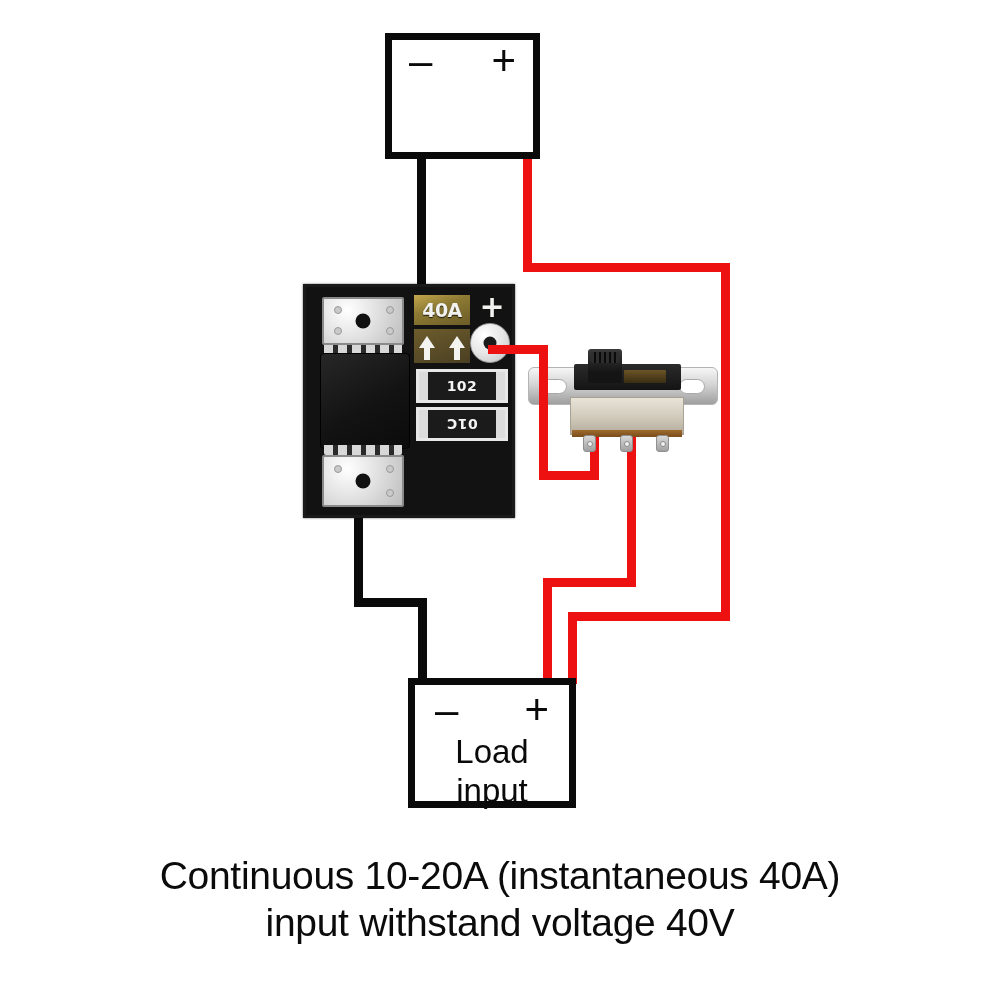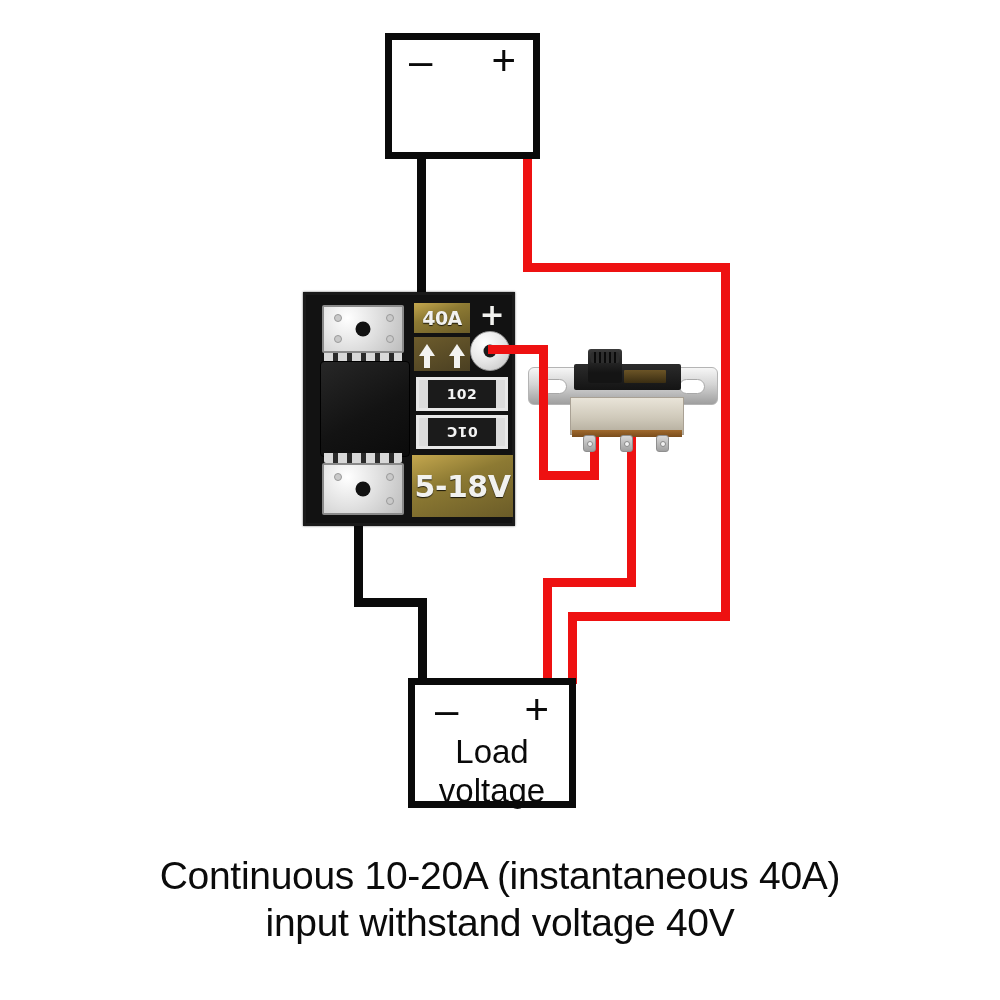--- a/index.html
+++ b/index.html
@@ -83,21 +83,21 @@
     z-index: 3;
   }
   .wire.black { background: #0a0a0a; }
   .wire.red   { background: #ee1111; }
   .wire.red-front { z-index: 7; }
 
   
   #pcb {
     position: absolute;
     left: 303px;
-    top: 292px;
+    top: 284px;
     width: 212px;
     height: 234px;
     background: #121212;
     border: 3px solid #1a1a1a;
     box-sizing: border-box;
     z-index: 5;
     box-shadow: 0 0 2px rgba(0,0,0,0.6);
   }
   .pcb-inner {
     position: absolute;
@@ -399,21 +399,21 @@
       <span class="pol">+</span>
     </div>
   </div>
 
   <div class="term-box" id="psu-box">
     <div class="polarity-row">
       <span class="pol">–</span>
       <span class="pol">+</span>
     </div>
     <div class="psu-label">Load</div>
-    <div class="psu-label">voltage</div>
+    <div class="psu-label">input</div>
   </div>
 
   <div id="pcb">
     <div class="pcb-inner">
 
       <div class="pad-big" id="pad-top">
         <div class="pad-hole"></div>
         <div class="pad-screw" style="left:10px;  top:7px;"></div>
         <div class="pad-screw" style="left:62px;  top:7px;"></div>
         <div class="pad-screw" style="left:10px;  top:28px;"></div>
@@ -447,23 +447,20 @@
         <div class="pad-hole"></div>
       </div>
 
       <div class="resistor" id="res-1">
         <div class="resistor-body">102</div>
       </div>
       <div class="resistor" id="res-2">
         <div class="resistor-body">01C</div>
       </div>
 
-      <div class="gold-panel" id="panel-518v">
-        <span class="silk-text" id="txt-518v">5-18V</span>
-      </div>
 
     </div>
   </div>
 
   <div id="switch">
     <div id="sw-bracket">
       <div class="bracket-hole" id="hole-left"></div>
       <div class="bracket-hole" id="hole-right"></div>
     </div>
     <div id="sw-topplate"></div>

